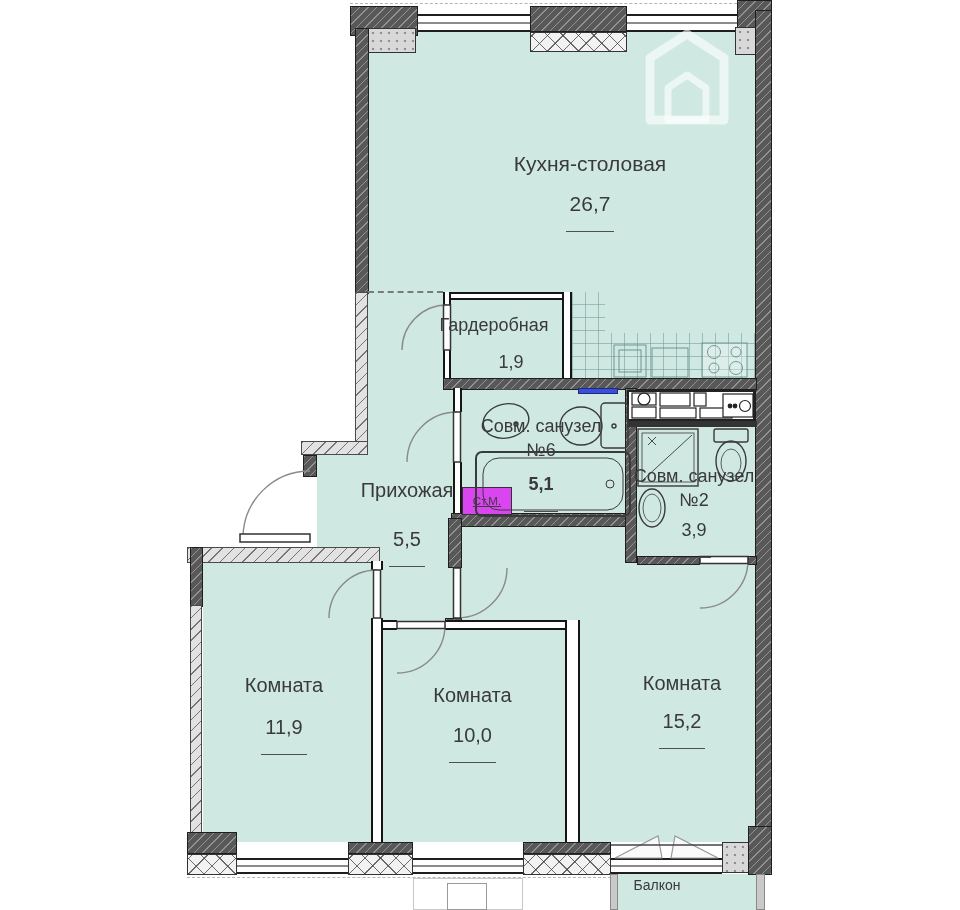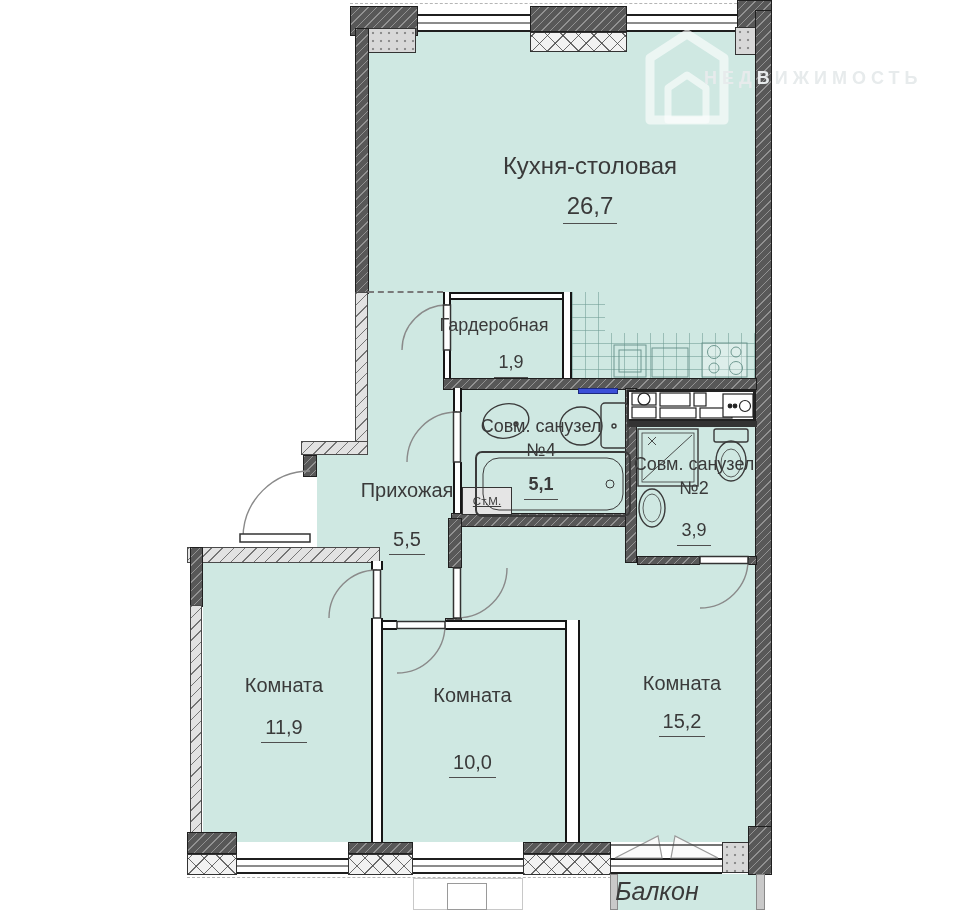--- a/index.html
+++ b/index.html
@@ -28,27 +28,27 @@
   .wline-v{background:#fff;border-left:2px solid #161616;border-right:2px solid #161616;box-sizing:border-box;}
   .wline-h{background:#fff;border-top:2px solid #161616;border-bottom:2px solid #161616;box-sizing:border-box;}
   .win{background:linear-gradient(#fff 42%, #8b8b8b 42% 58%, #fff 58%);
        border-top:2px solid #1f1f1f;border-bottom:2px solid #1f1f1f;box-sizing:border-box;}
   .thin{background:#333;}
   .dash{border-top:2px dashed #7a7a7a;}
   .dash-light{border-top:1px dashed #b5b5b5;}
   .gray-wall{background:#c9c9c9;border:1px solid #8a8a8a;box-sizing:border-box;}
   
   .counter{background:#fff;border:2px solid #222;box-sizing:border-box;}
-  .stm{background:#e5e5e5;border:1.5px solid #333;box-sizing:border-box;
+  .stm{background:#d946ef;border:1.5px solid #333;box-sizing:border-box;
        font-size:11.5px;color:#3c3c3c;text-align:center;text-decoration:underline;}
   .mirror{background:#3b4fd8;border:1px solid #1d2a80;box-sizing:border-box;}
   
   .lbl{position:absolute;text-align:center;color:#3a3a3a;}
-  .area span{display:inline-block;border-bottom:1.5px solid #4f4f4f;padding:0 4px 3px;text-align:center;}
-  .f21{font-size:24px;} .f20{font-size:20px;} .f18{font-size:18px;line-height:24px;} .f19{font-size:25px;font-style:italic;}
+  .area span{display:inline-block;border-bottom:1.5px solid #4f4f4f;padding:0 4px 15px;text-align:center;}
+  .f21{font-size:21px;} .f20{font-size:20px;} .f18{font-size:18px;line-height:24px;} .f19{font-size:14px;}
   
   .wm-text{position:absolute;color:#e7ebec;font-weight:bold;}
   svg.overlay{position:absolute;left:0;top:0;pointer-events:none;}
 </style>
 </head>
 <body>
 
 <div class="plan">
 
   <div class="a floor" style="left:368px;top:30px;width:389px;height:353px;"></div>
@@ -203,41 +203,40 @@
       <circle cx="736" cy="368" r="6.5"></circle>
     </g>
   </svg>
 
   <div class="lbl f21" style="left:465px;top:152px;width:250px;">Кухня-столовая</div>
   <div class="lbl f21 area" style="left:465px;top:192px;width:250px;"><span>26,7</span></div>
 
   <div class="lbl f18" style="left:431px;top:313px;width:126px;">Гардеробная</div>
   <div class="lbl f18 area" style="left:448px;top:350px;width:126px;"><span>1,9</span></div>
 
-  <div class="lbl f18" style="left:478px;top:414px;width:126px;">Совм. санузел №4</div>
+  <div class="lbl f18" style="left:478px;top:414px;width:126px;">Совм. санузел №6</div>
   <div class="lbl f18 area" style="left:478px;top:472px;width:126px;font-weight:bold;"><span>5,1</span></div>
 
-  <div class="lbl f18" style="left:633px;top:452px;width:122px;text-align:center;">Совм. санузел №2</div>
+  <div class="lbl f18" style="left:633px;top:464px;width:122px;text-align:center;">Совм. санузел №2</div>
   <div class="lbl f18 area" style="left:633px;top:518px;width:122px;"><span>3,9</span></div>
 
   <div class="lbl f20" style="left:342px;top:479px;width:130px;">Прихожая</div>
   <div class="lbl f20 area" style="left:342px;top:528px;width:130px;"><span>5,5</span></div>
 
   <div class="lbl f20" style="left:194px;top:674px;width:180px;">Комната</div>
   <div class="lbl f20 area" style="left:194px;top:716px;width:180px;"><span>11,9</span></div>
 
   <div class="lbl f20" style="left:390px;top:684px;width:165px;">Комната</div>
-  <div class="lbl f20 area" style="left:390px;top:724px;width:165px;margin-top:27px;"><span>10,0</span></div>
+  <div class="lbl f20 area" style="left:390px;top:724px;width:165px;"><span>10,0</span></div>
 
   <div class="lbl f20" style="left:598px;top:672px;width:168px;">Комната</div>
   <div class="lbl f20 area" style="left:598px;top:710px;width:168px;"><span>15,2</span></div>
 
   <div class="lbl f19" style="left:602px;top:877px;width:110px;">Балкон</div>
 
   <div class="a" style="left:640px;top:20px;width:320px;height:110px;">
     <svg width="320" height="110" viewBox="0 0 320 110">
       <polygon points="10,100 10,38 47,14 84,38 84,100" fill="none" stroke="#ffffff" stroke-opacity="0.6" stroke-width="9" stroke-linejoin="round"></polygon>
       <polygon points="28,100 28,68 47,55 66,68 66,100" fill="none" stroke="#ffffff" stroke-opacity="0.6" stroke-width="7" stroke-linejoin="round"></polygon>
     </svg>
-    <div class="wm-text" style="left:64px;top:48px;font-size:18px;letter-spacing:5px;font-weight:bold;">НЕДВИЖИМОСТЬ</div>
   </div>
 
 </div>
 
 </body></html>

